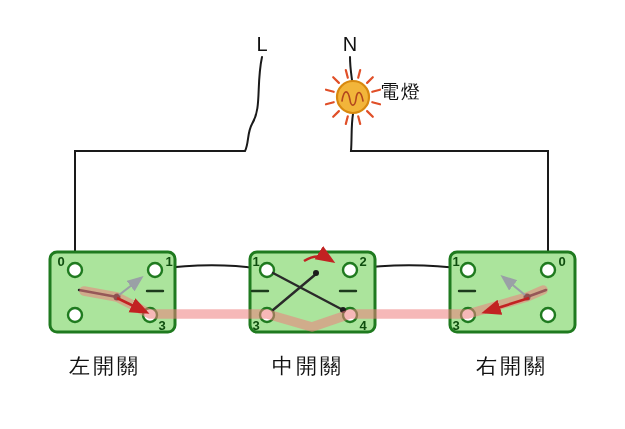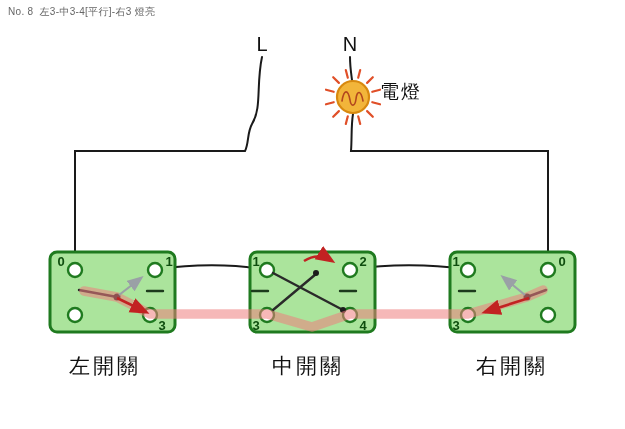--- a/index.html
+++ b/index.html
@@ -25,21 +25,20 @@
   .filament { fill:none; stroke:#b3471e; stroke-width:1.6; stroke-linecap:round; }
   .terminal-num { font-size:13px; font-weight:700; fill:var(--terminal_text); }
   .line-label { font-size:20px; fill:var(--label_text); }
   .switch-label { font-size:21px; fill:var(--label_text); letter-spacing:3px; }
   .lamp-label { font-size:19px; fill:var(--label_text); letter-spacing:2px; }
 </style>
 </head>
 <body>
 
 <div class="canvas">
-  <div class="title">No. 8  左3-中3-4[平行]-右3 燈亮</div>
 
   <svg width="625" height="429" viewBox="0 0 625 429">
     <defs>
       <marker id="arrow-red" orient="auto" markerWidth="9" markerHeight="9" refX="6" refY="3">
         <path d="M0,0 L7.5,3 L0,6 Z" class="head-red"></path>
       </marker>
       <marker id="arrow-gray" orient="auto" markerWidth="9" markerHeight="9" refX="6" refY="3">
         <path d="M0,0 L7.5,3 L0,6 Z" class="head-gray"></path>
       </marker>
     </defs>

